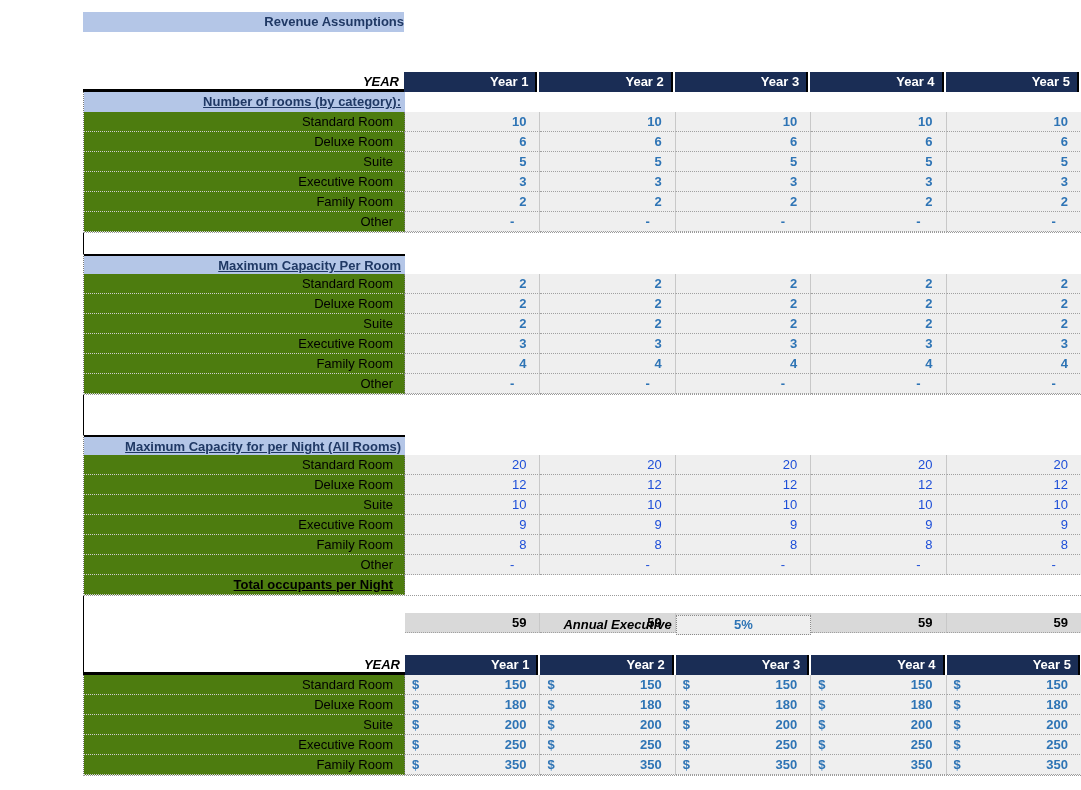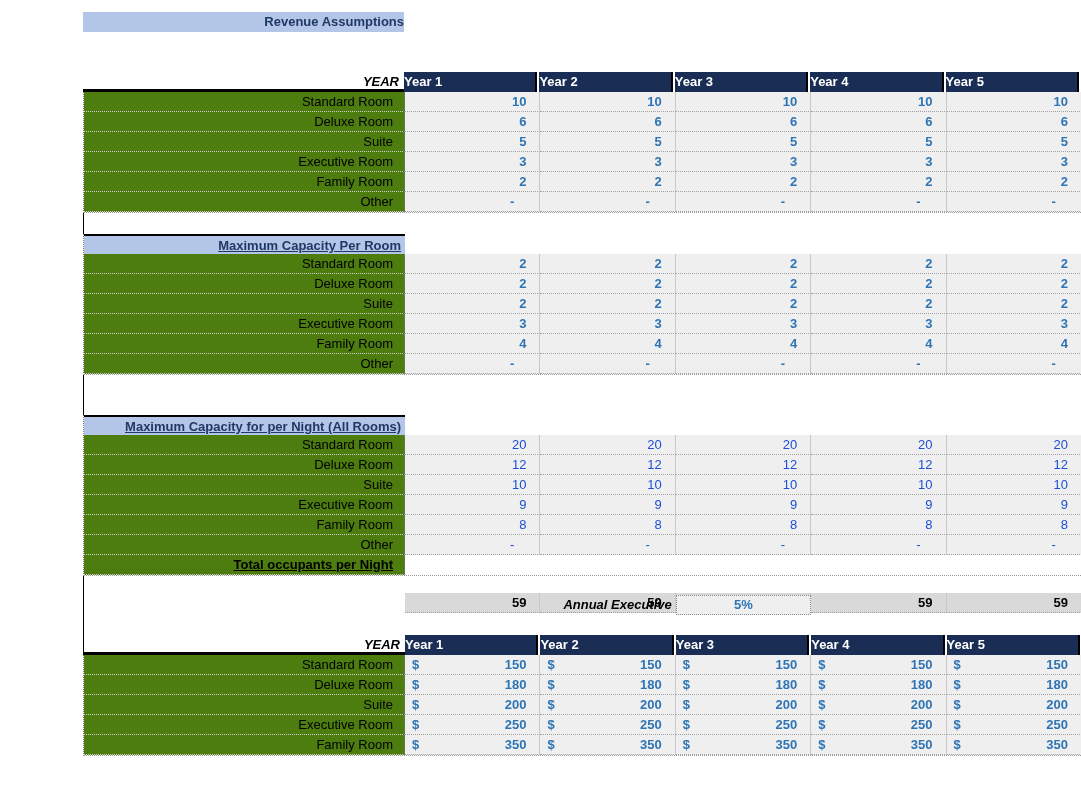--- a/index.html
+++ b/index.html
@@ -22,21 +22,21 @@
     background: #B4C6E7; color: #1F3864; font-weight: bold; padding-left: 4px; text-align: right;
   }
   .sp40 { height: 40px; }
 
   
   .year-row  { border-bottom: 3px solid #000; background: #fff; }
   .year-row.cont-left { border-left: 1px solid #000; }
   .year-label { grid-column: 1; text-align: right; padding-right: 5px; font-weight: bold; font-style: italic; color: #000; }
   .year-cell {
     background: #1A2D55; color: #fff; font-weight: bold;
-    padding-right: 9px;
+    text-align: right; padding-right: 9px;
     border-right: 2px solid #fff; box-shadow: inset -2px 0 0 #000;
   }
 
   
   .section { border-left: 1px dotted #7a7a7a; border-bottom: 1px dotted #9a9a9a; }
   .sec-title {
     grid-column: 1; background: #B4C6E7; color: #1F3864;
     font-weight: bold; text-decoration: underline;
     text-align: right; padding-right: 4px;
   }
@@ -86,20 +86,23 @@
       <div class="cell year-label">YEAR</div>
 
     <div class="cell year-cell">Year 1</div>
         <div class="cell year-cell">Year 2</div>
         <div class="cell year-cell">Year 3</div>
         <div class="cell year-cell">Year 4</div>
         <div class="cell year-cell">Year 5</div>
       </div>
 
     <div class="section">
+      <div class="row grid sec-head">
+        <div class="cell sec-title">Number of rooms (by category):</div>
+      </div>
       <div>
           <div class="row grid">
             <div class="cell label-cell">Standard Room</div>
             <div class="cell value-cell v-blue">10</div>
             <div class="cell value-cell v-blue">10</div>
             <div class="cell value-cell v-blue">10</div>
             <div class="cell value-cell v-blue">10</div>
             <div class="cell value-cell v-blue">10</div>
           </div>
           <div class="row grid">

